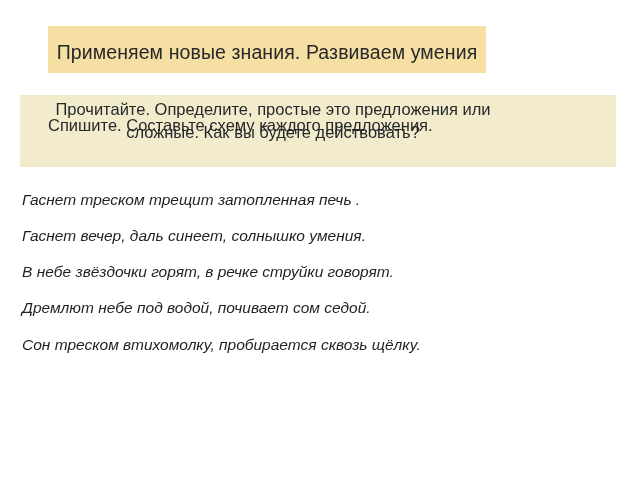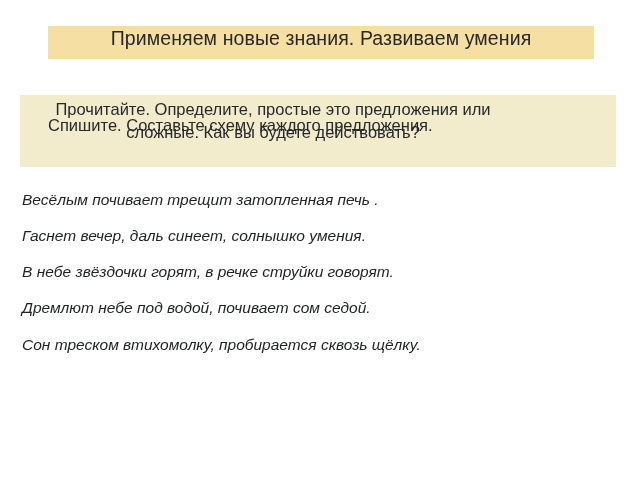--- a/index.html
+++ b/index.html
@@ -16,23 +16,23 @@
   }
   .slide {
     position: relative;
     width: 640px;
     height: 480px;
   }
   .title-band {
     position: absolute;
     left: 48px;
     top: 26px;
-    width: 546px;
+    width: 438px;
     background: #f5dfa2;
-    padding: 0 4px 8px 4px;
+    padding: 14px 4px 8px 4px;
     box-sizing: border-box;
   }
   .title-band .title-text {
     font-size: 19.5px;
     line-height: 1.26;
     color: #26282b;
     text-align: center;
     font-weight: normal;
     letter-spacing: 0.1px;
   }
@@ -88,20 +88,20 @@
   <div class="title-band">
     <div class="title-text">Применяем новые знания. Развиваем умения</div>
   </div>
 
   <div class="task-band"></div>
 
   <div class="task-line-1">Прочитайте. Определите, простые это предложения или сложные. Как вы будете действовать?</div>
   <div class="task-line-2">Спишите. Составьте схему каждого предложения.</div>
 
   <div class="sentences">
-    <div class="sentence">Весёлым почивает трещит затопленная печь .</div>
+    <div class="sentence">Гаснет треском трещит затопленная печь .</div>
     <div class="sentence">Гаснет вечер, даль синеет, солнышко умения.</div>
     <div class="sentence">В небе звёздочки горят, в речке струйки говорят.</div>
     <div class="sentence">Дремлют небе под водой, почивает сом седой.</div>
     <div class="sentence">Сон треском втихомолку, пробирается сквозь щёлку.</div>
   </div>
 
 </div>
 
 </body></html>

